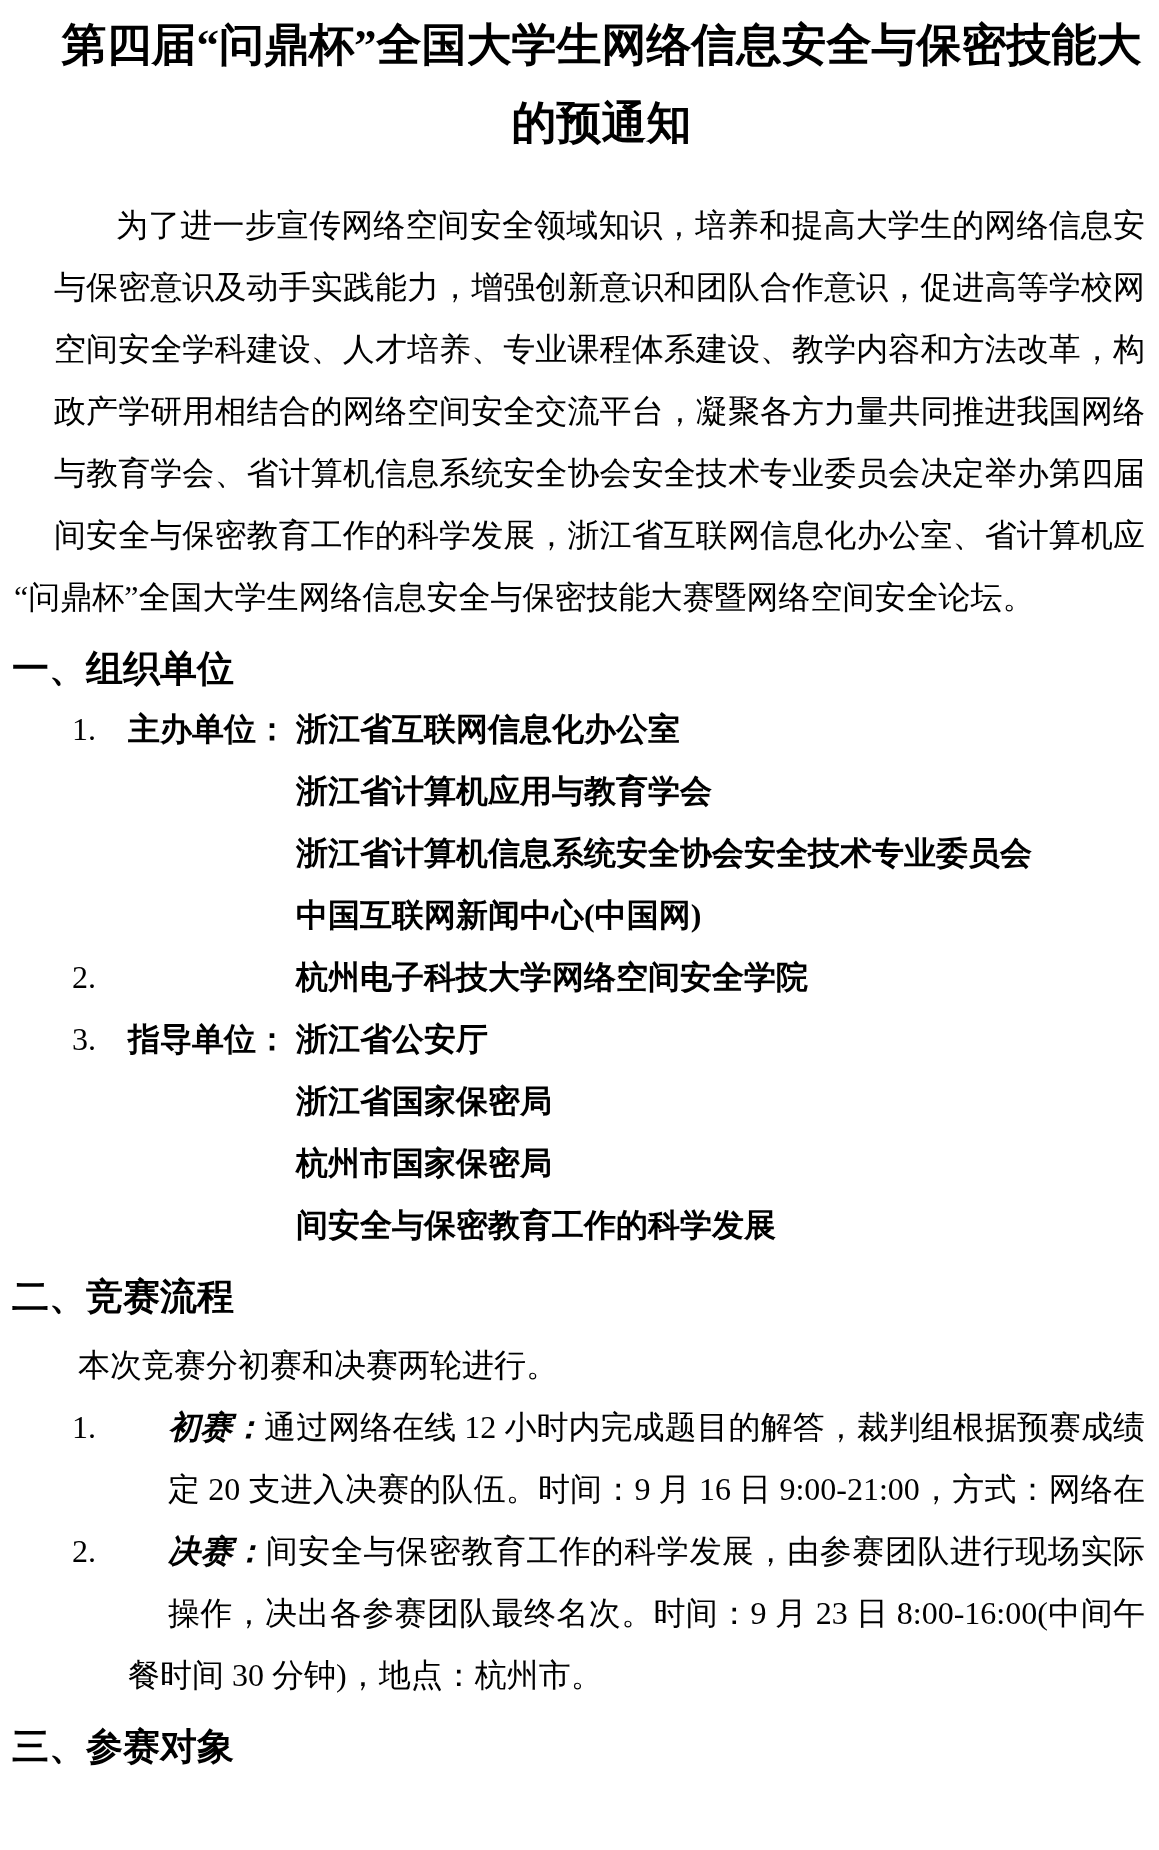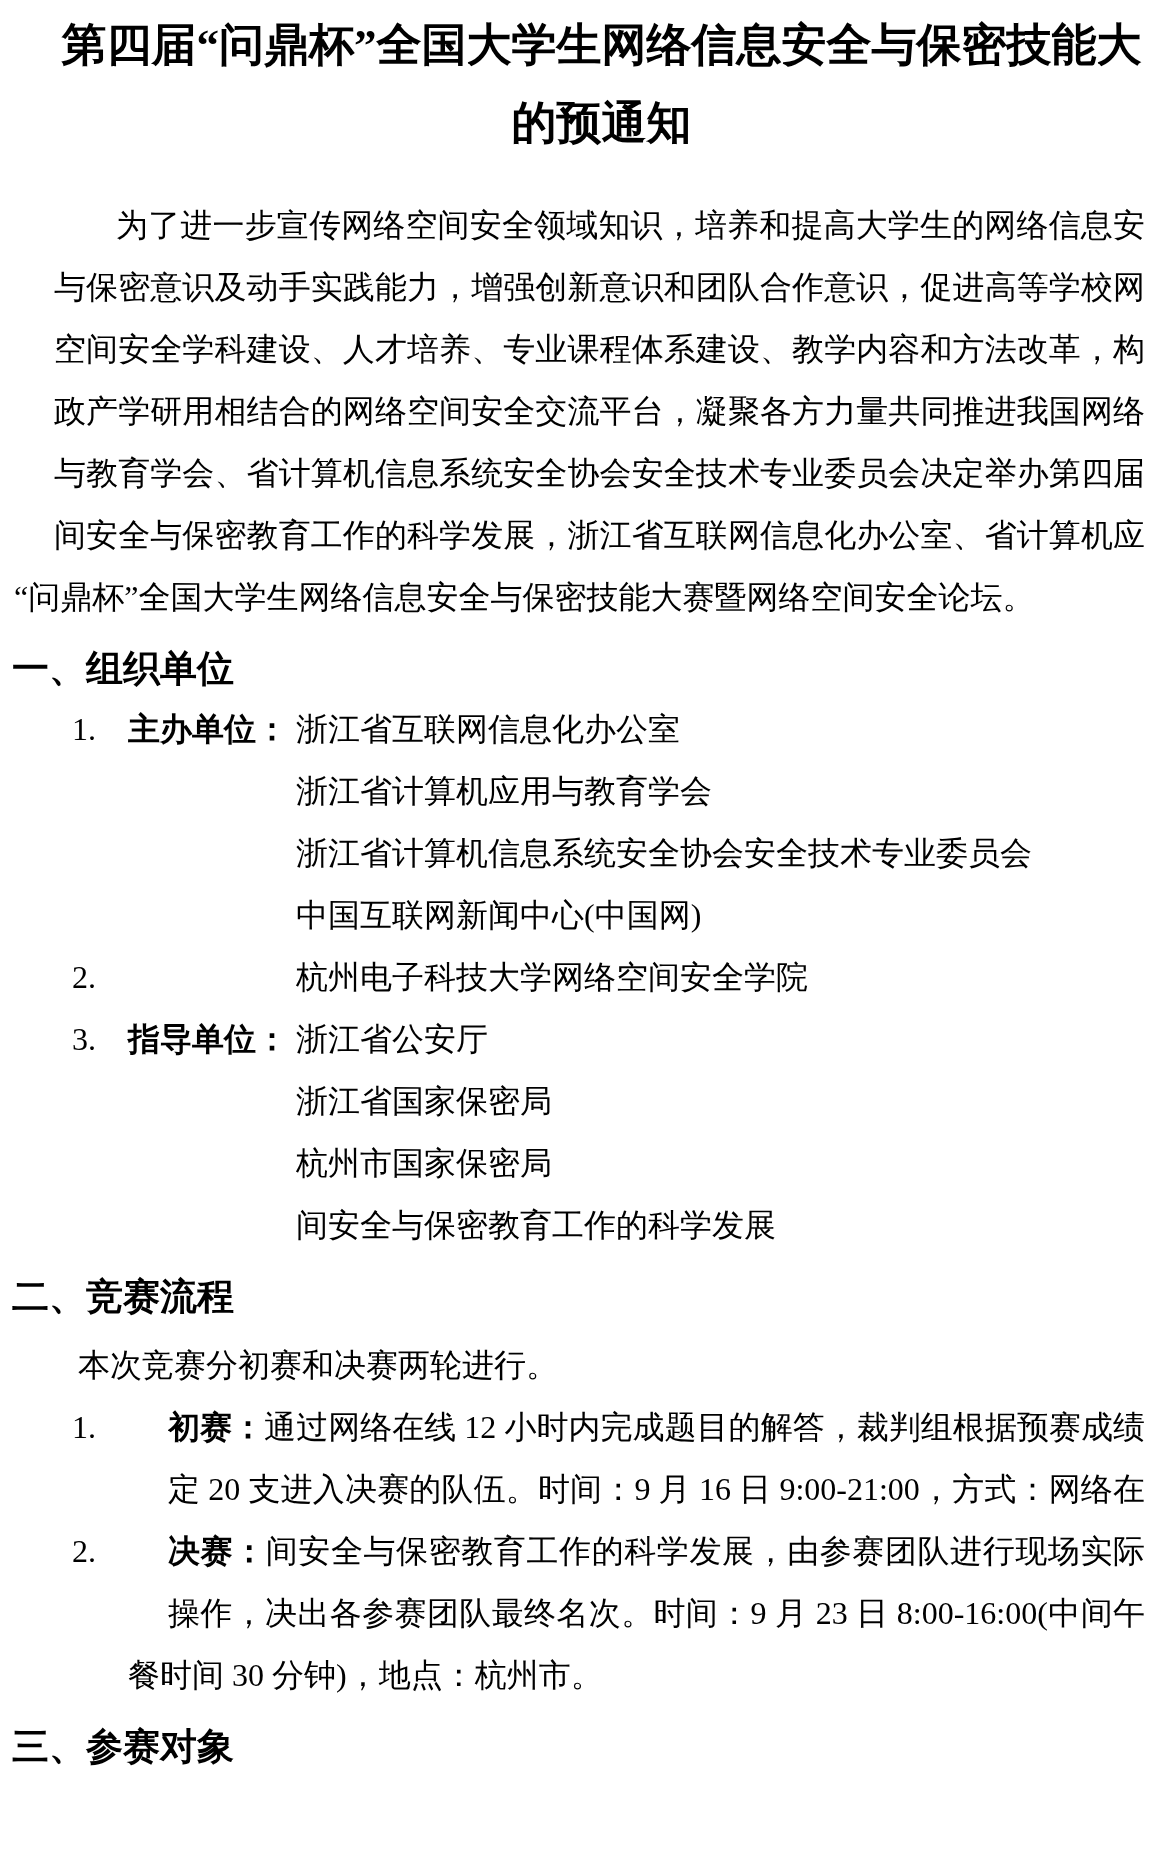--- a/index.html
+++ b/index.html
@@ -40,32 +40,32 @@
     font-size:37px;
     line-height:46px;
     font-weight:bold;
     height:46px;
     overflow:hidden;
   }
   .org-list{margin-top:6px;}
   .org-item{position:relative;}
   .org-item .num{position:absolute;left:72px;top:0;}
   .org-item .label{position:absolute;left:128px;top:0;font-weight:bold;}
-  .org-item .org-line{padding-left:296px;}
+  .org-item .org-line{padding-left:296px;font-weight:bold;}
   .para{
     margin:14px 14px 0 14px;
     text-indent:64px;
   }
   .proc-item{
     position:relative;
     padding-left:128px;
     padding-right:14px;
   }
   .proc-item .num{position:absolute;left:72px;top:0;}
-  .proc-item .label{font-weight:bold;}
+  .proc-item .label{font-weight:bold;font-style:italic;}
 </style>
 </head>
 <body>
 
 <div class="page">
 
   <div class="title">
     <div>第四届“问鼎杯”全国大学生网络信息安全与保密技能大赛</div>
     <div>的预通知</div>
   </div>

